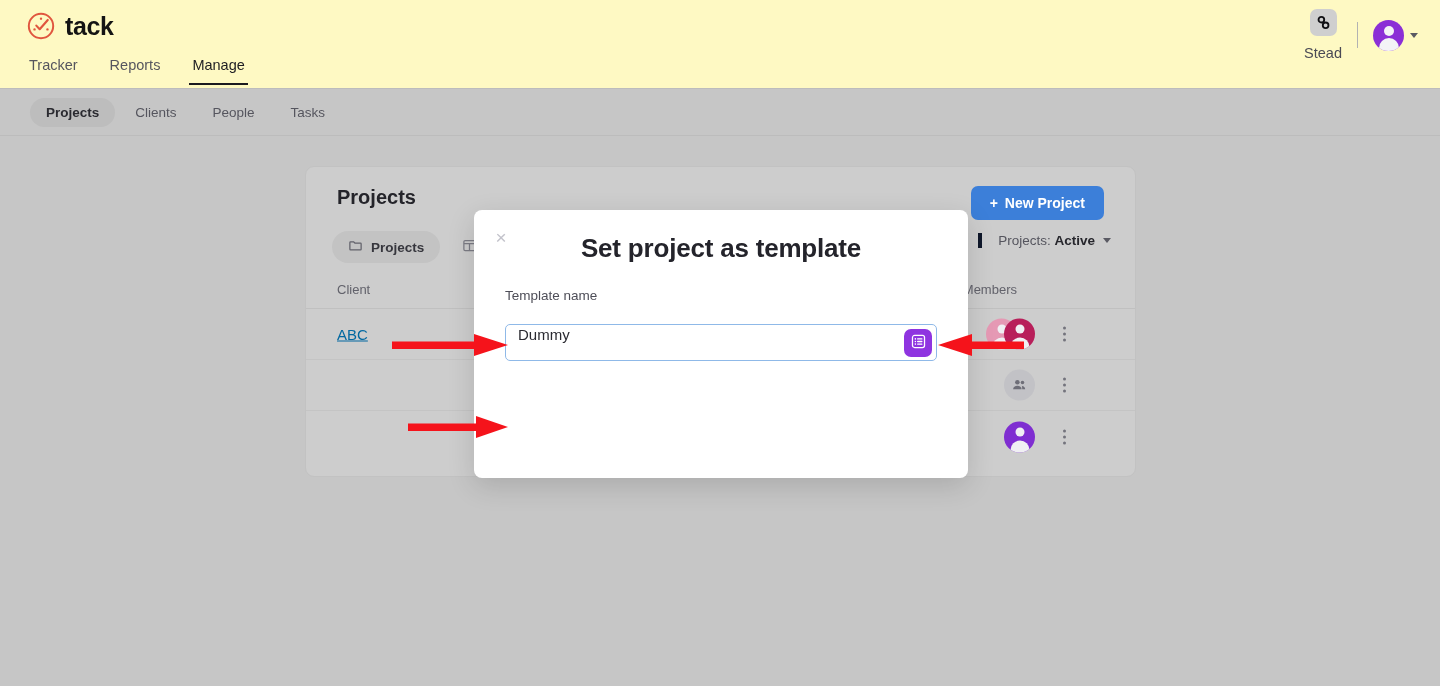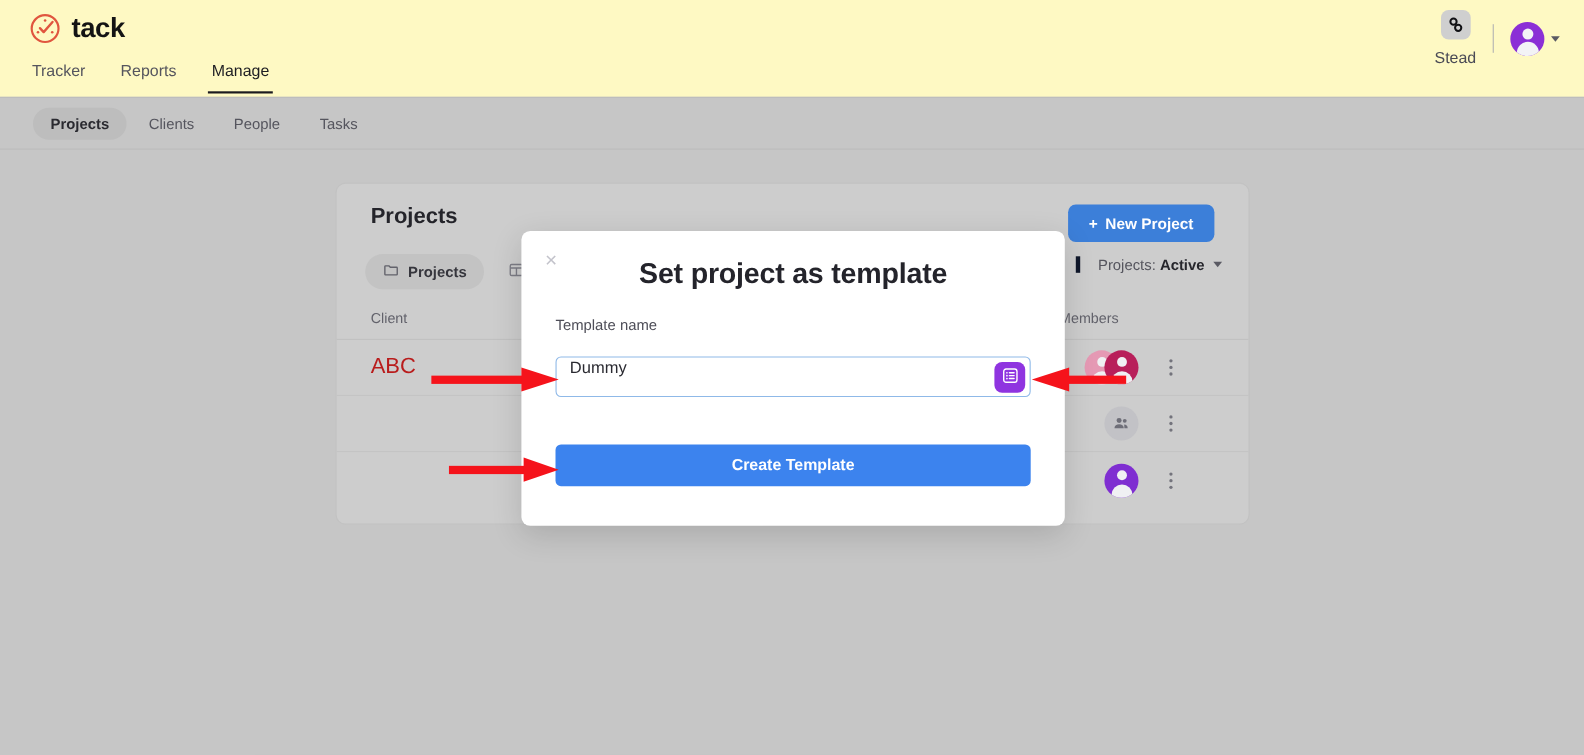--- a/index.html
+++ b/index.html
@@ -249,22 +249,23 @@
     border-bottom: 1px solid #c4c4c4;
   }
   #row-0 { top: 142px; }
   #row-1 { top: 193px; }
   #row-2 { top: 244px; border-bottom: none; }
 
   .cell-client {
     position: absolute;
     left: 31px; top: 50%;
     transform: translateY(-50%);
-    font-size: 20px;
-    color: #b91c1c;
+    font-size: 15px;
+    color: #0369a1;
+    text-decoration: underline;
   }
   .cell-members {
     position: absolute;
     right: 100px; top: 50%;
     transform: translateY(-50%);
     display: flex; align-items: center;
   }
   .kebab {
     position: absolute;
     right: 65px; top: 50%;
@@ -534,21 +535,20 @@
       <span>
         <svg width="17" height="17" viewBox="0 0 24 24" fill="none" stroke="#ffffff" stroke-width="1.8">
           <rect x="3.5" y="3.5" width="17" height="17" rx="3"></rect>
           <path d="M7.6 8.3h.01M7.6 12h.01M7.6 15.7h.01" stroke-linecap="round" stroke-width="2.2"></path>
           <path d="M10.8 8.3h6M10.8 12h6M10.8 15.7h6" stroke-linecap="round"></path>
         </svg>
       </span>
     </button>
   </div>
 
-  <button id="create-template-btn">Create Template</button>
 </div>
 
 <div class="arrow" id="arrow-input-left">
   <svg viewBox="0 0 116 26" preserveAspectRatio="none">
     <rect x="0" y="9.5" width="86" height="7.5" fill="#f5131b"></rect>
     <polygon points="82,2 116,13 82,24" fill="#f5131b"></polygon>
   </svg>
 </div>
 
 <div class="arrow" id="arrow-input-right">

